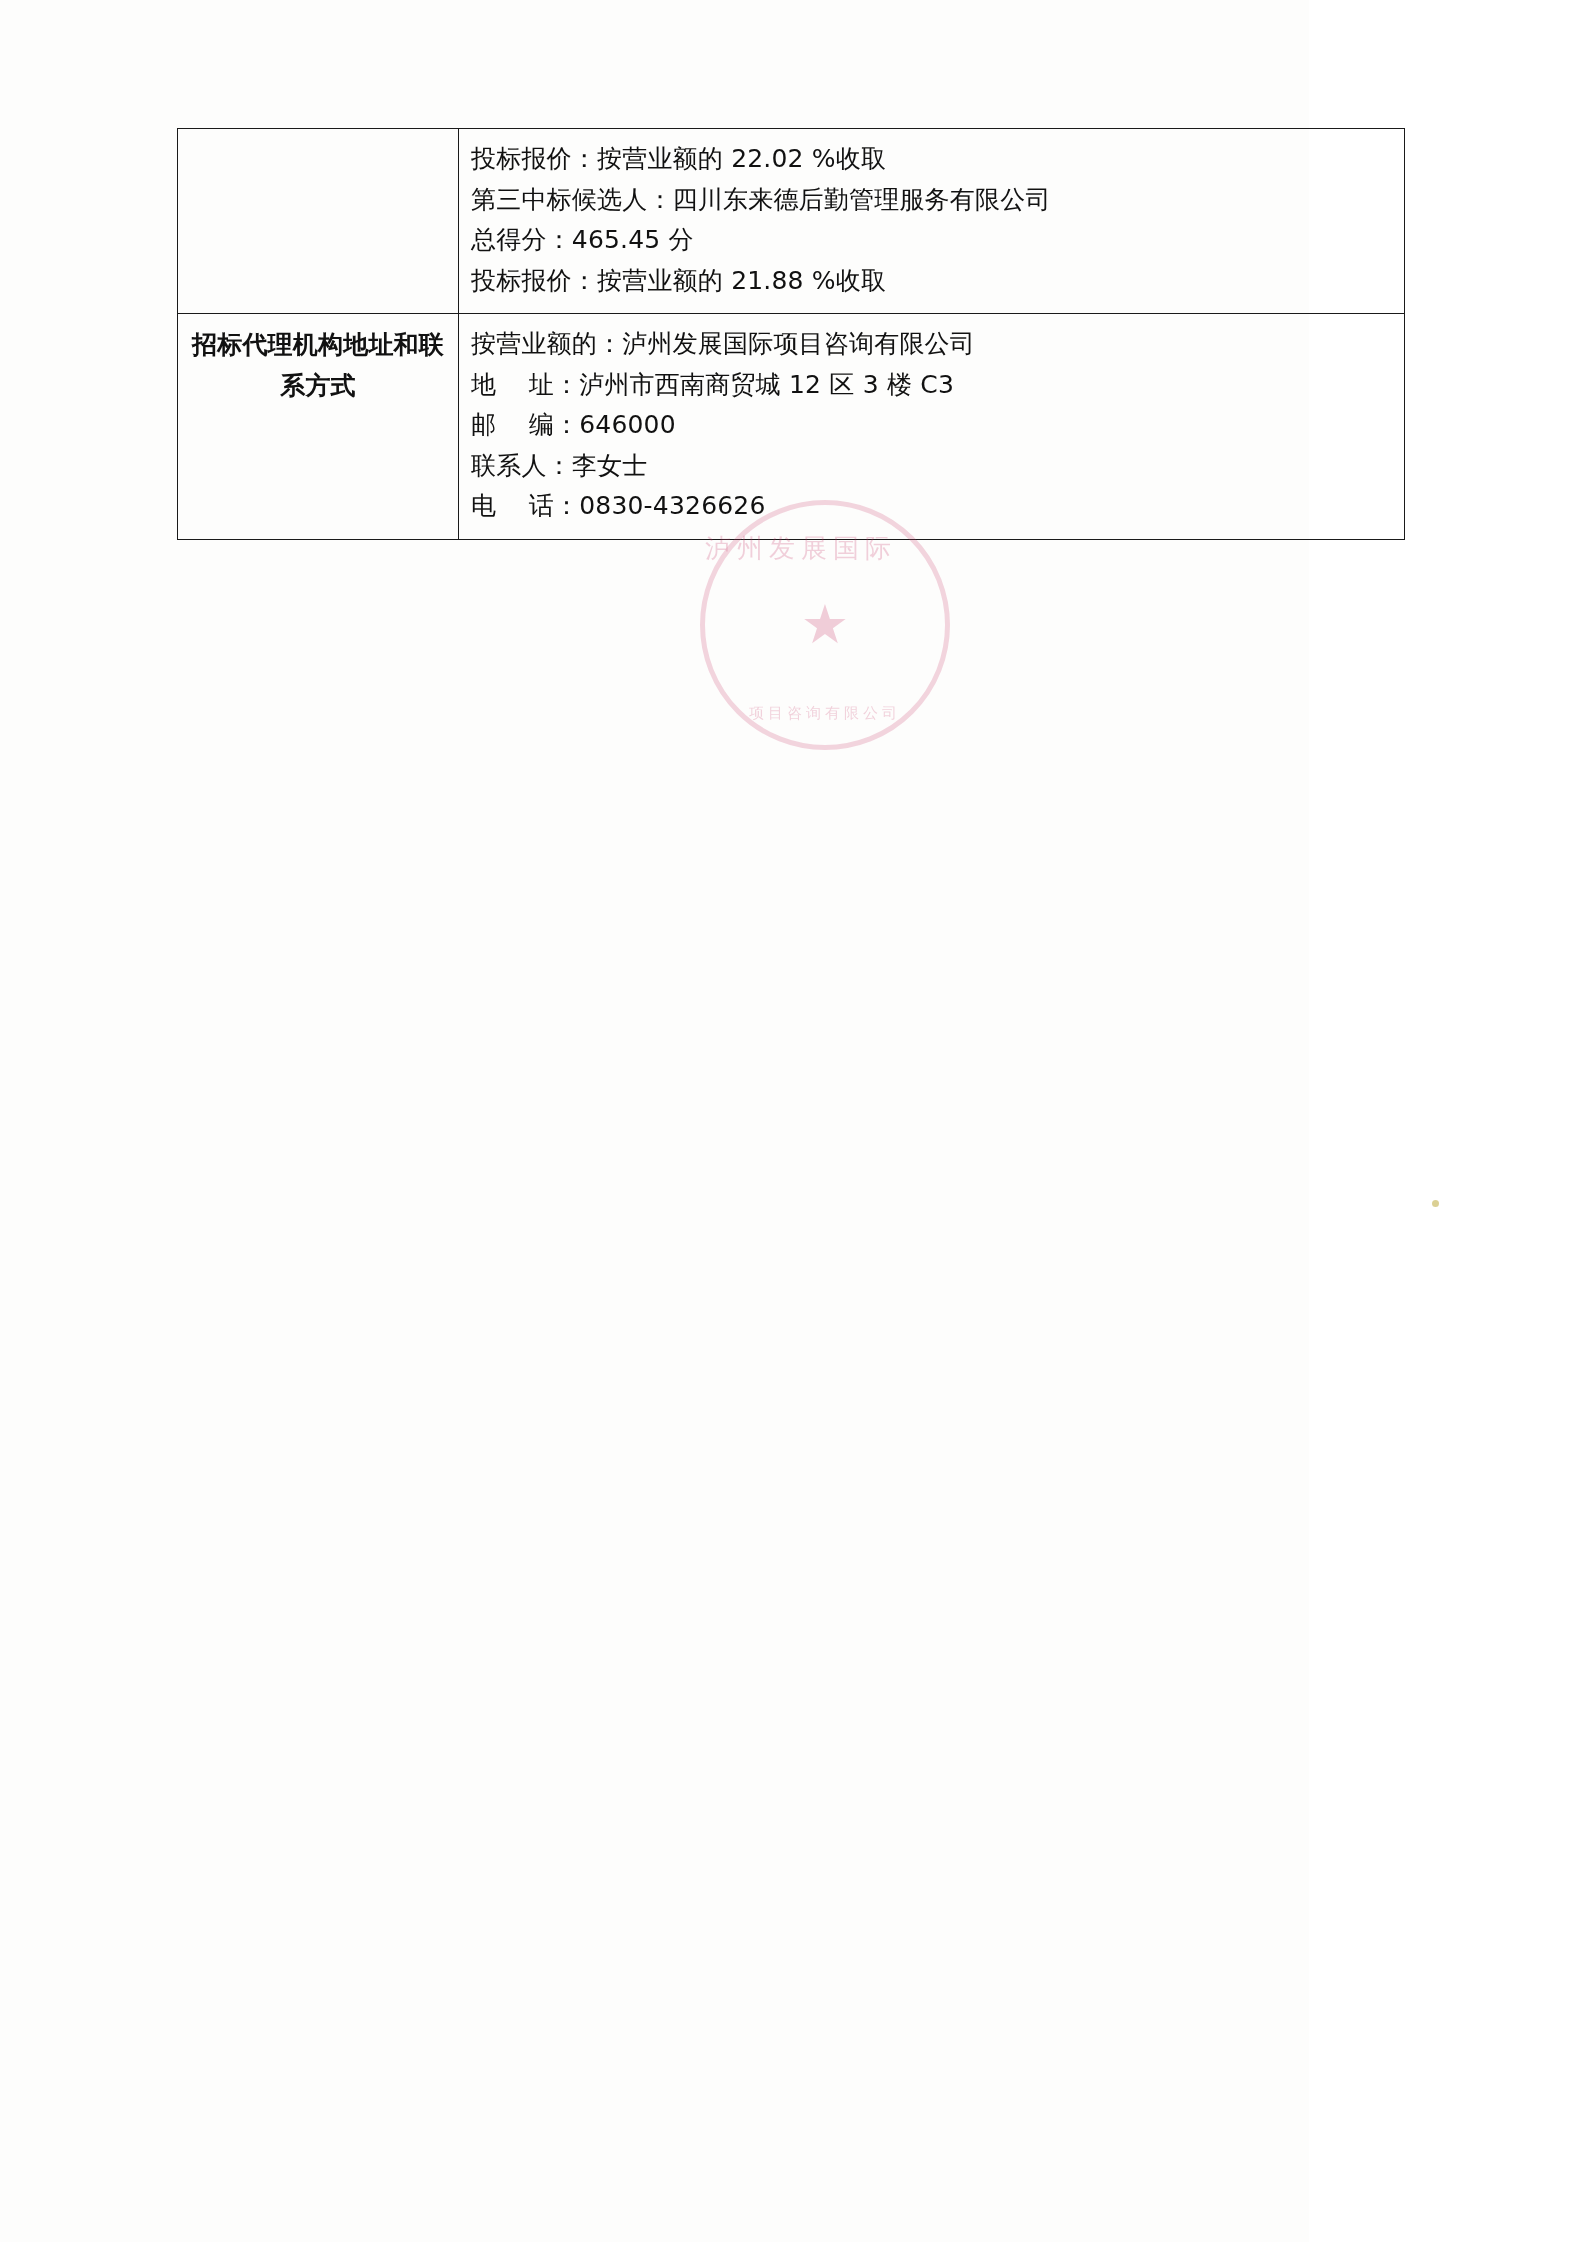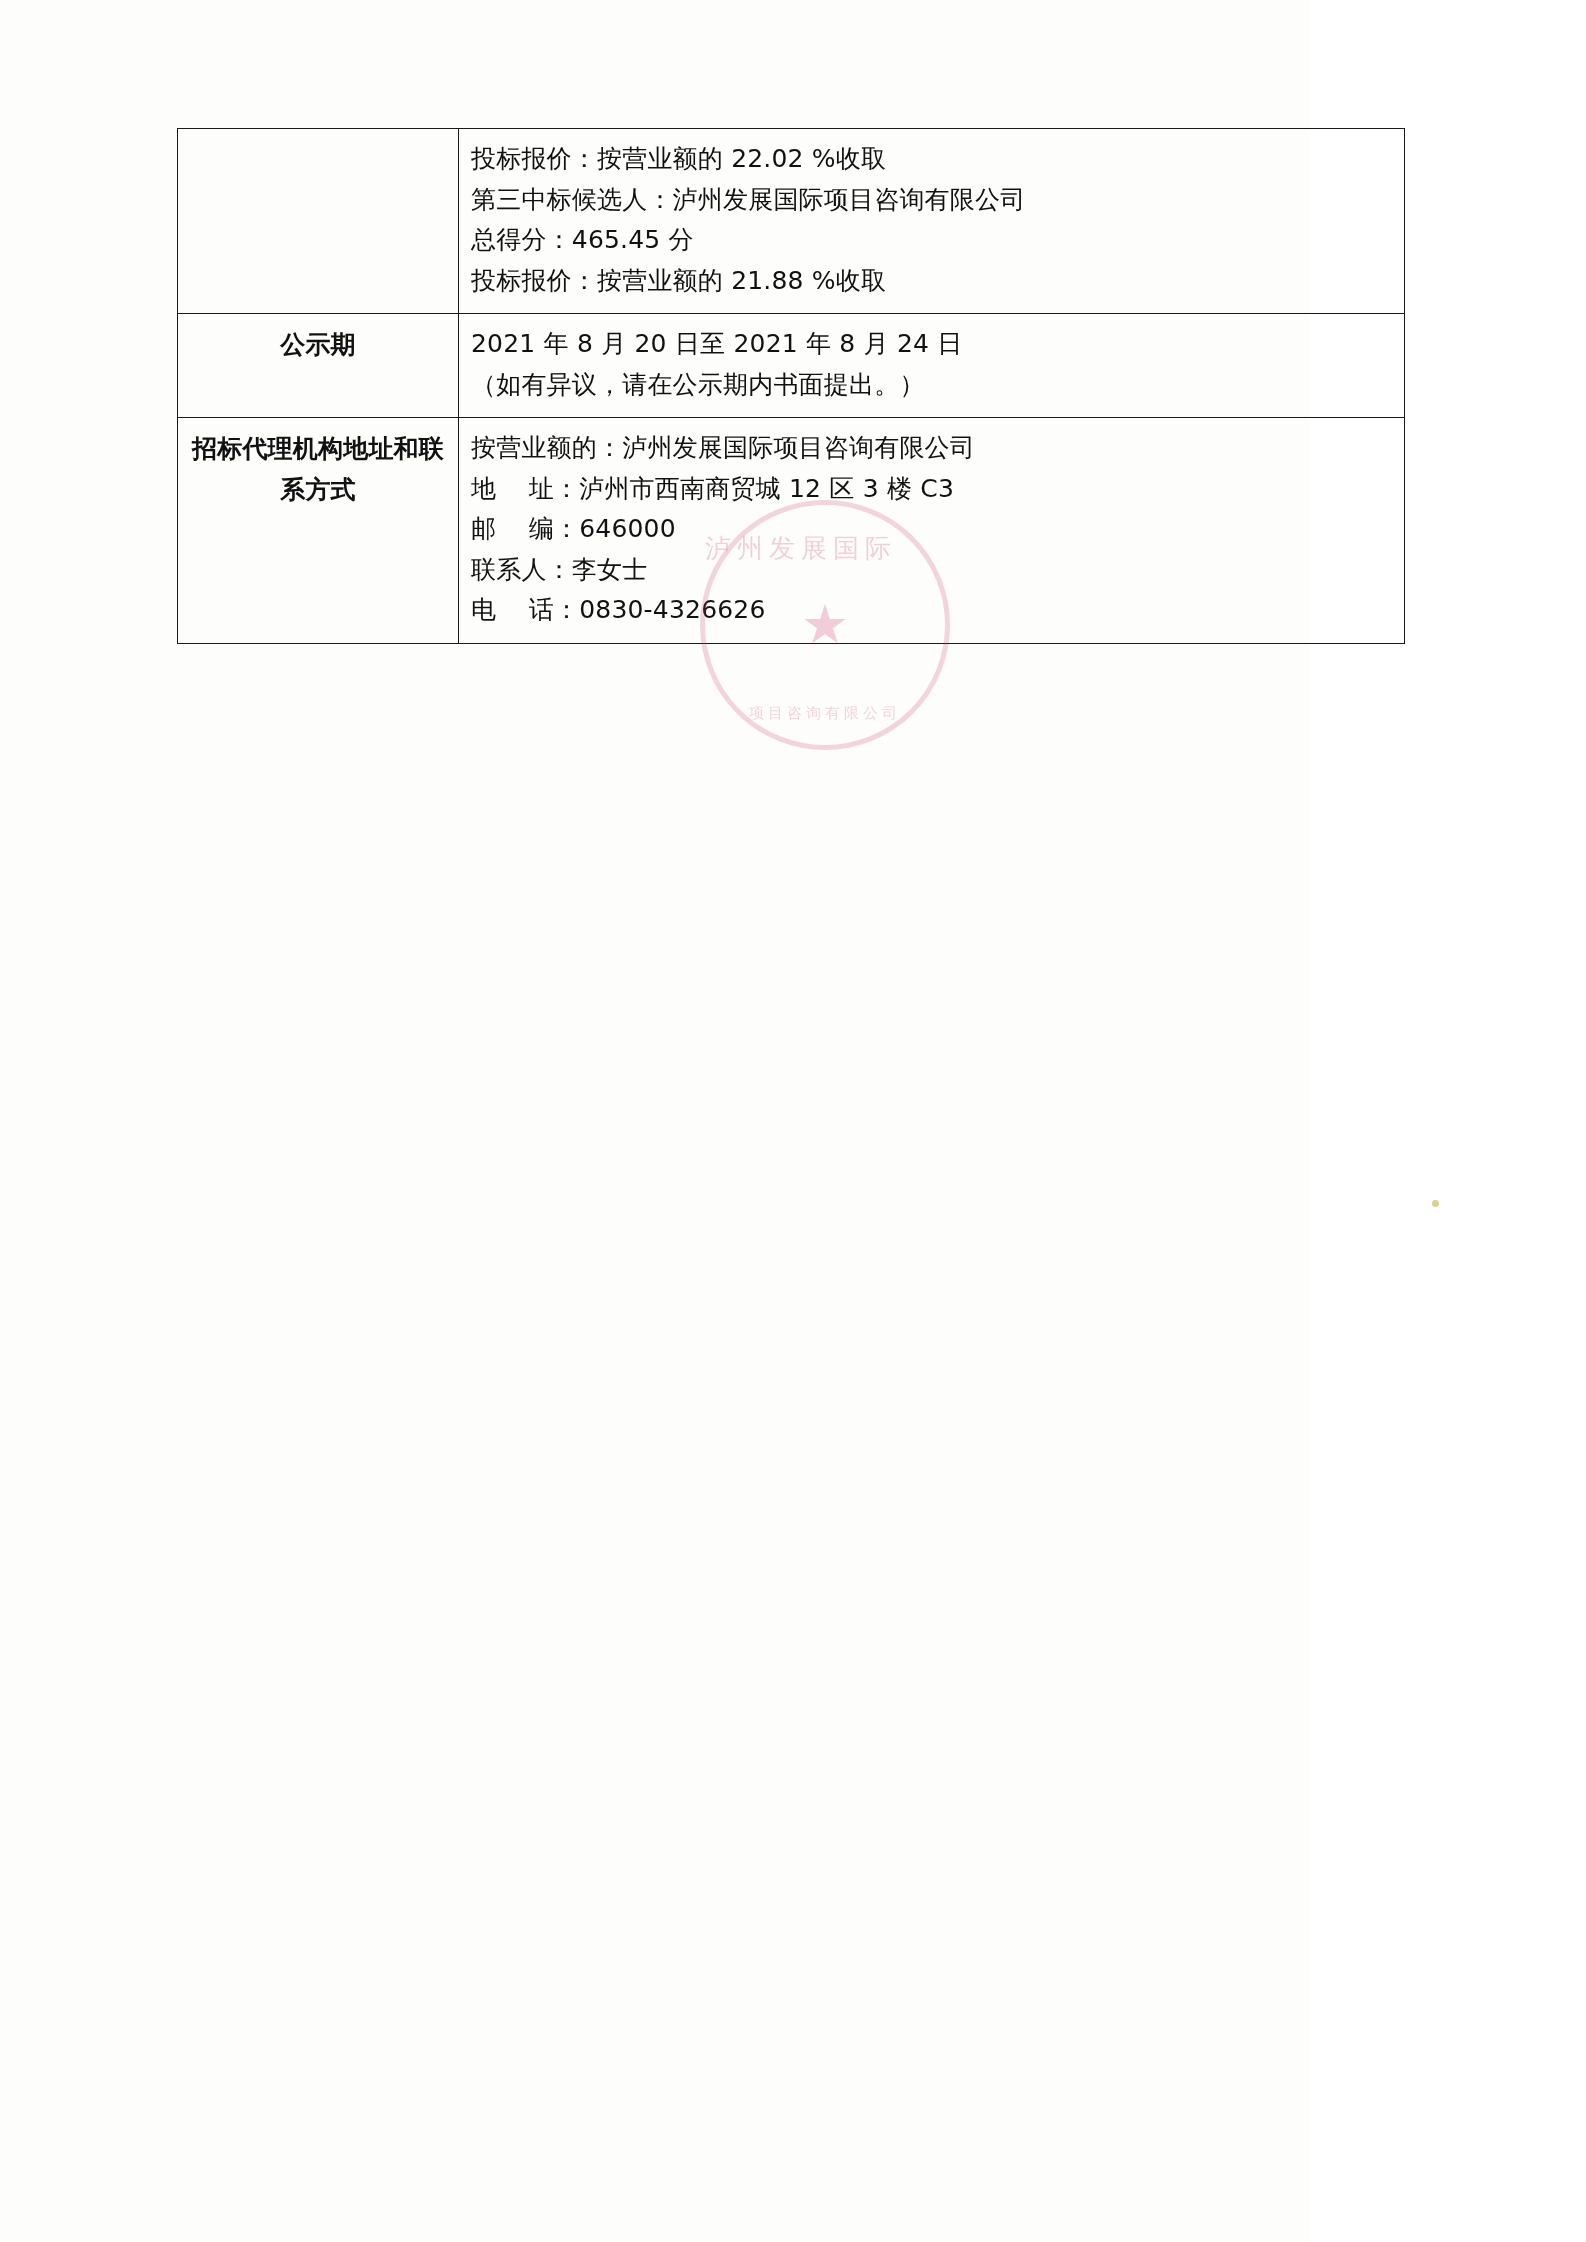--- a/index.html
+++ b/index.html
@@ -111,35 +111,26 @@
 <div class="page">
 
   <table class="doc-table">
     <tbody>
       <tr>
         <td class="label-cell">
           <span class="lbl"></span>
         </td>
         <td class="body-cell">
           <span class="line">投标报价：按营业额的 22.02 %收取</span>
-          <span class="line">第三中标候选人：泸州发展国际项目咨询有限公司</span>
+          <span class="line">第三中标候选人：四川东来德后勤管理服务有限公司</span>
           <span class="line">总得分：465.45 分</span>
           <span class="line">投标报价：按营业额的 21.88 %收取</span>
         </td>
       </tr>
 
-      <tr>
-        <td class="label-cell">
-          <span class="lbl">公示期</span>
-        </td>
-        <td class="body-cell">
-          <span class="line">2021 年 8 月 20 日至 2021 年 8 月 24 日</span>
-          <span class="line">（如有异议，请在公示期内书面提出。）</span>
-        </td>
-      </tr>
 
 
       <tr>
         <td class="label-cell">
           <span class="lbl">招标代理机构地址和联系方式</span>
         </td>
         <td class="body-cell">
           <span class="line">按营业额的：泸州发展国际项目咨询有限公司</span>
           <span class="line">地    址：泸州市西南商贸城 12 区 3 楼 C3</span>
           <span class="line">邮    编：646000</span>

